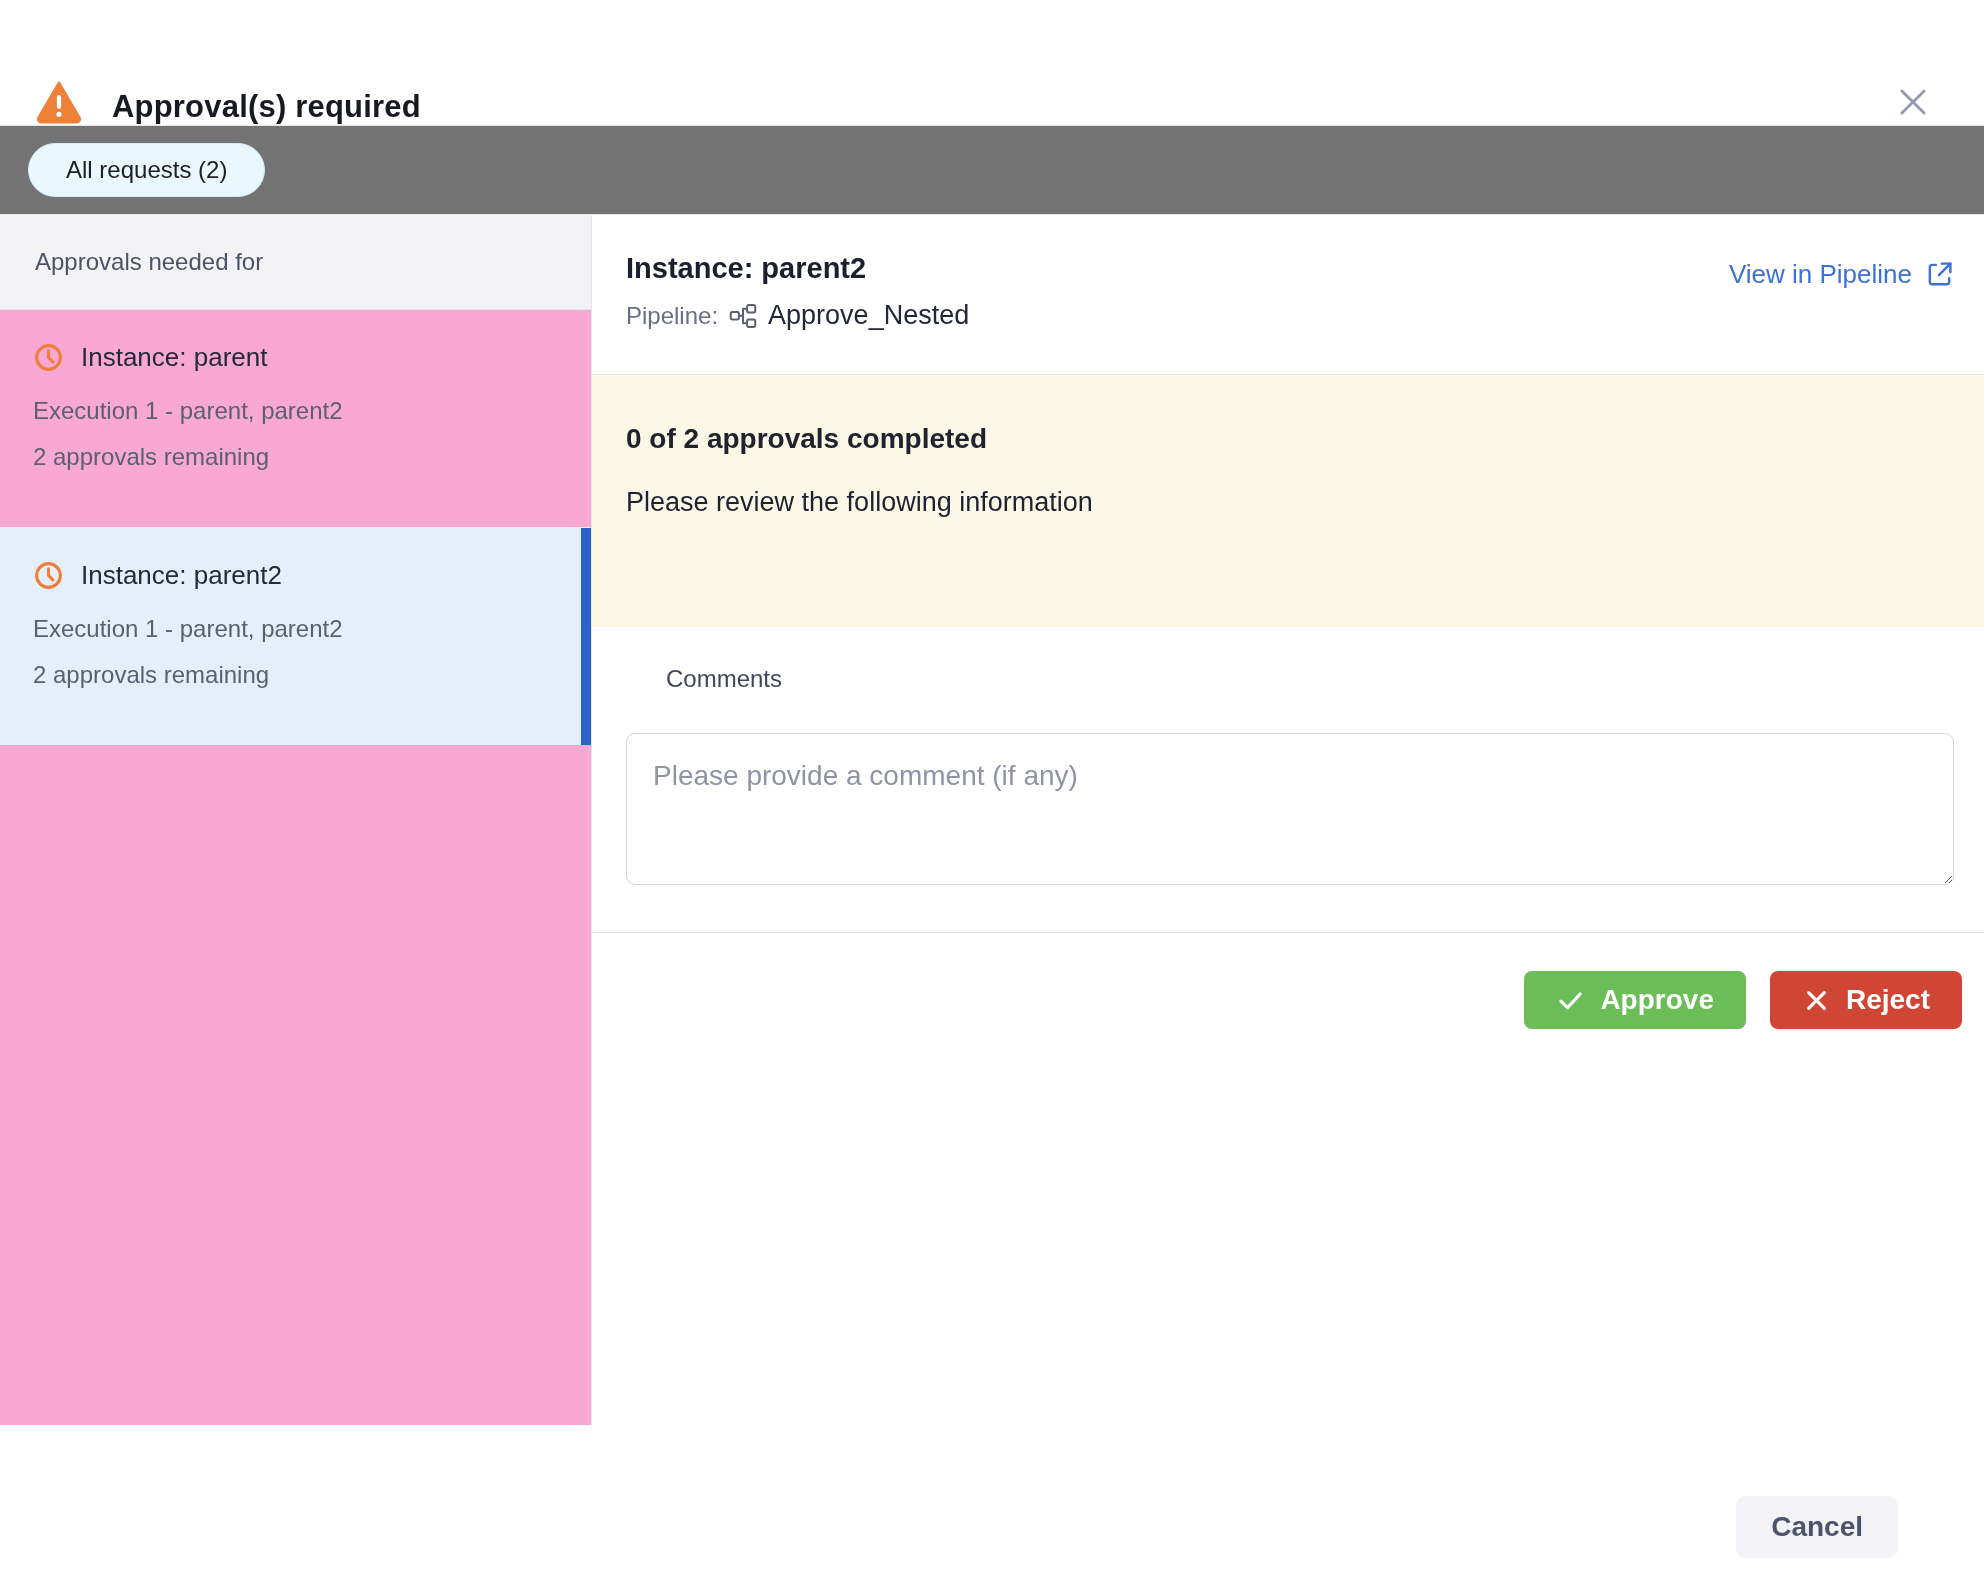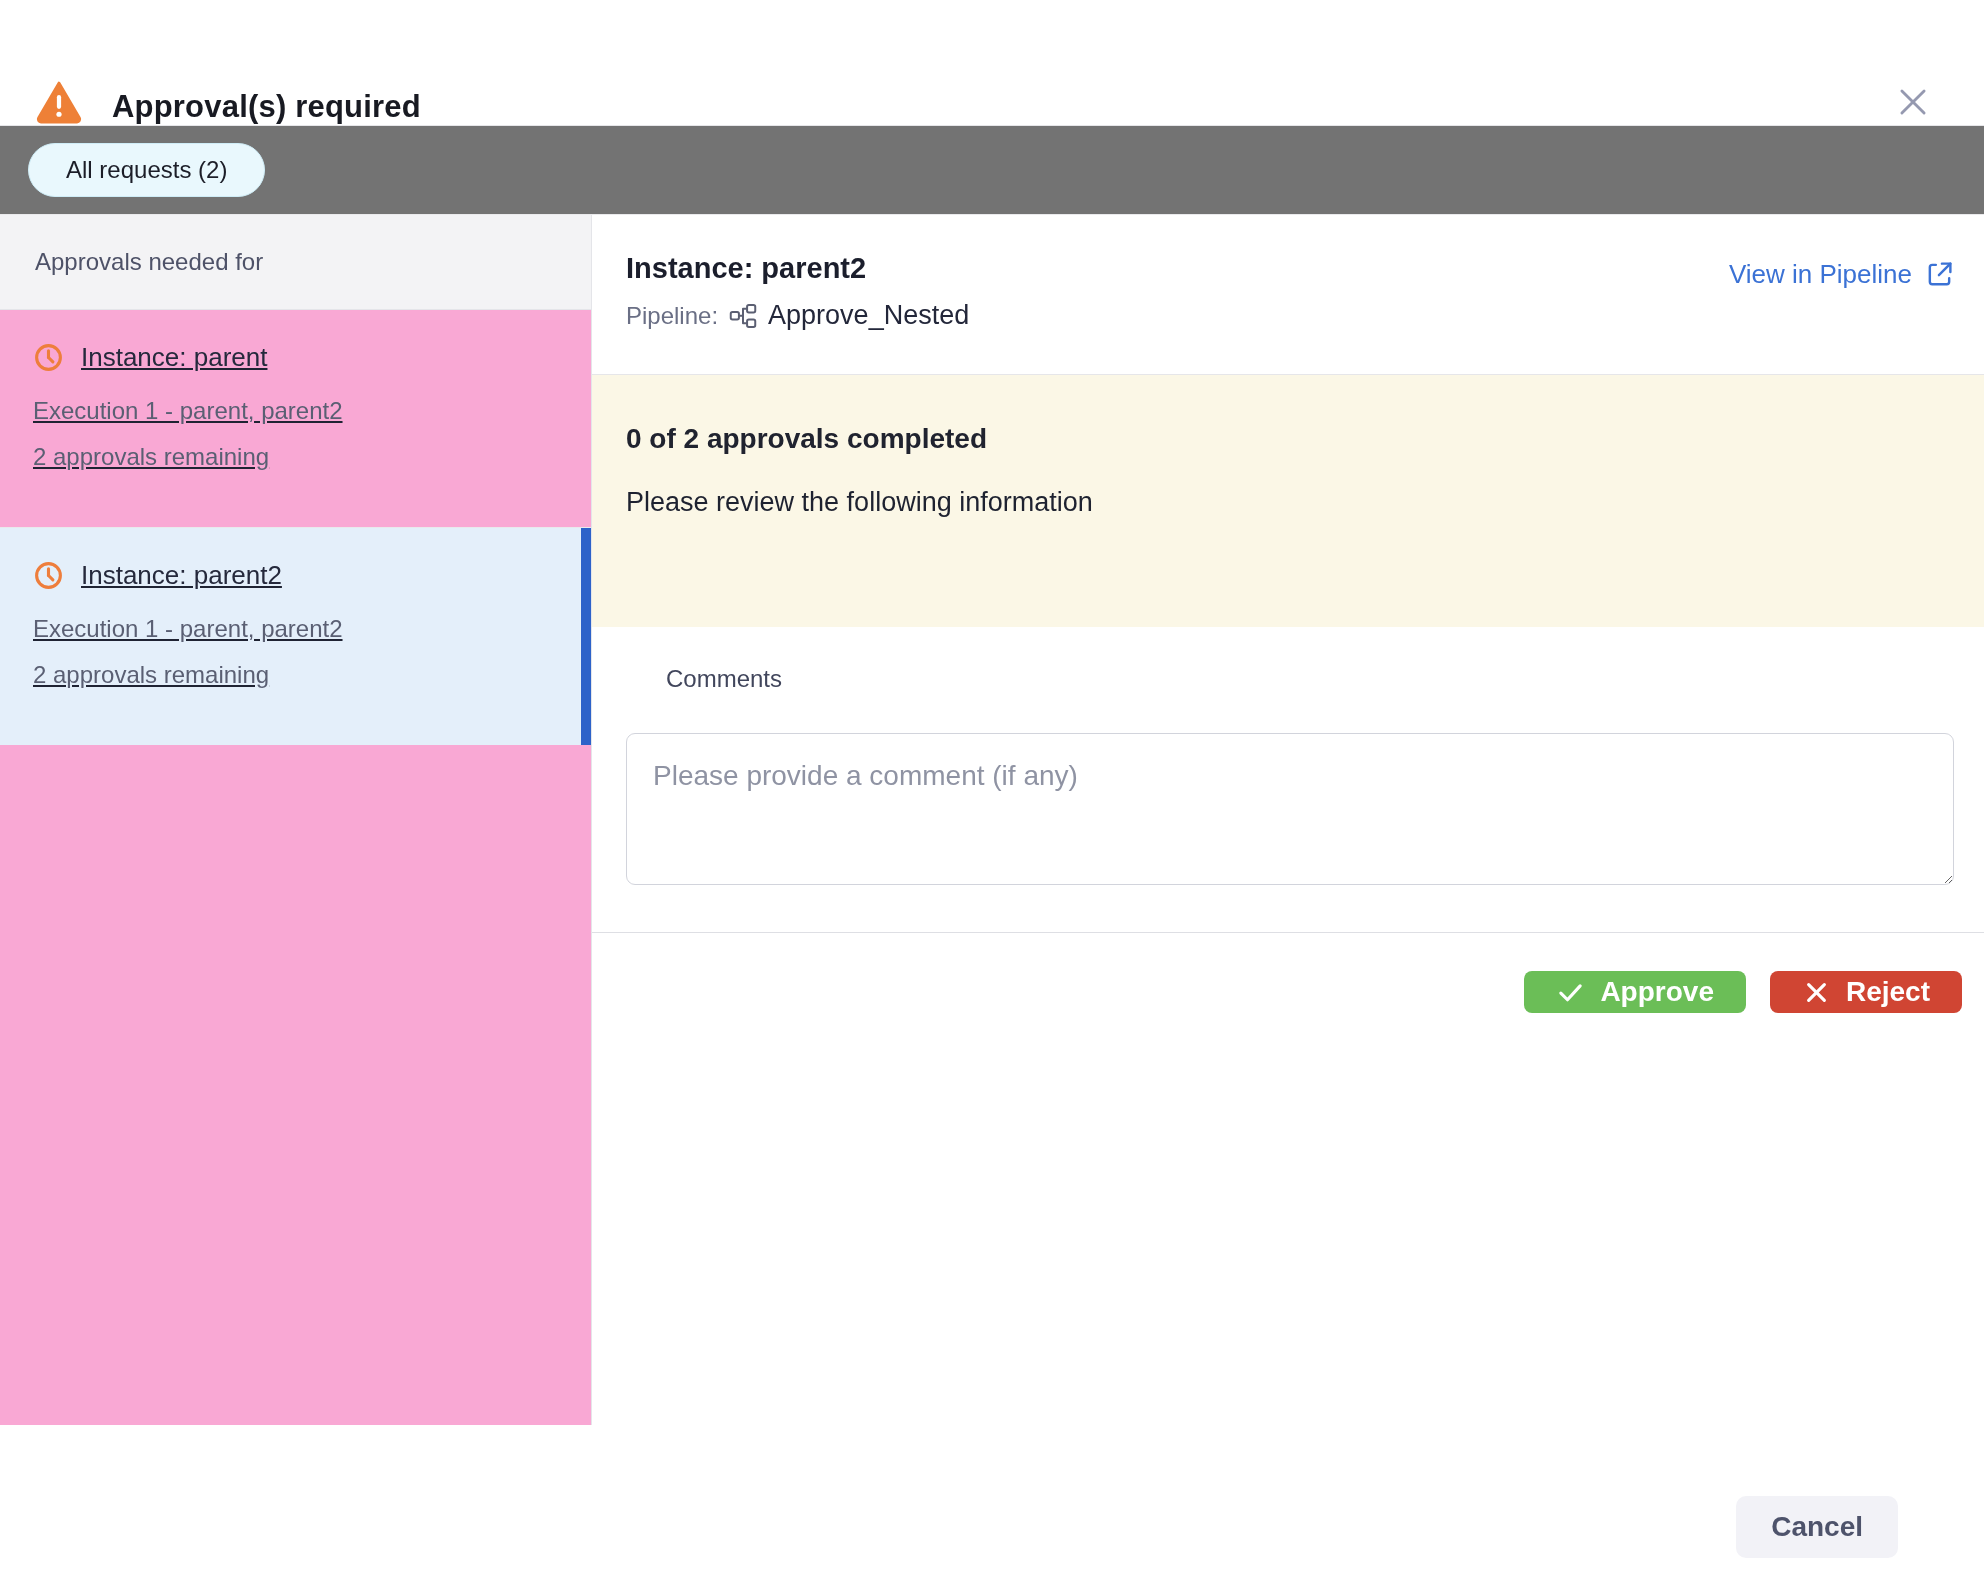--- a/index.html
+++ b/index.html
@@ -60,21 +60,20 @@
     border-bottom: 1px solid #e4e5e9;
     display: flex; align-items: center;
     padding-left: 35px;
     font-size: 24px; color: #4e5268;
   }
   .side-item {
     padding: 32px 35px 56px 33px;
     border-bottom: 1px solid #e9e9ec;
     cursor: pointer;
     min-height: 206px;
-    text-decoration: underline;
   }
   .side-item.selected {
     background: #e4effa;
     border-bottom: none;
     box-shadow: inset -10px 0 0 0 #2d62c9;
   }
   .item-title-row { display: flex; align-items: center; gap: 17px; }
   .clock-icon { width: 31px; height: 31px; flex: 0 0 auto; }
   .item-title { font-size: 26px; color: #25293c; }
   .item-sub { font-size: 24px; color: #5a5f73; margin-top: 25px; line-height: 1.1; }
@@ -123,21 +122,21 @@
   }
   .comment-input::placeholder { color: #8f93a3; }
 
   .actions-divider { border: none; border-top: 1px solid #dedfe4; margin: 47px 0 0 0; }
   .actions-row {
     display: flex; justify-content: flex-end; gap: 24px;
     padding: 38px 22px 0 0;
   }
   .btn {
     border: none; cursor: pointer; font-family: inherit;
-    height: 42px; border-radius: 8px;
+    height: 58px; border-radius: 8px;
     display: inline-flex; align-items: center; gap: 15px;
     padding: 0 32px;
     font-size: 28px; font-weight: bold; color: #ffffff;
   }
   .btn-approve { background: #6bbe57; }
   .btn-reject  { background: #d04533; }
   .btn-glyph { width: 29px; height: 29px; }
 
   .cancel-btn {
     position: absolute; top: 1496px; right: 86px;

